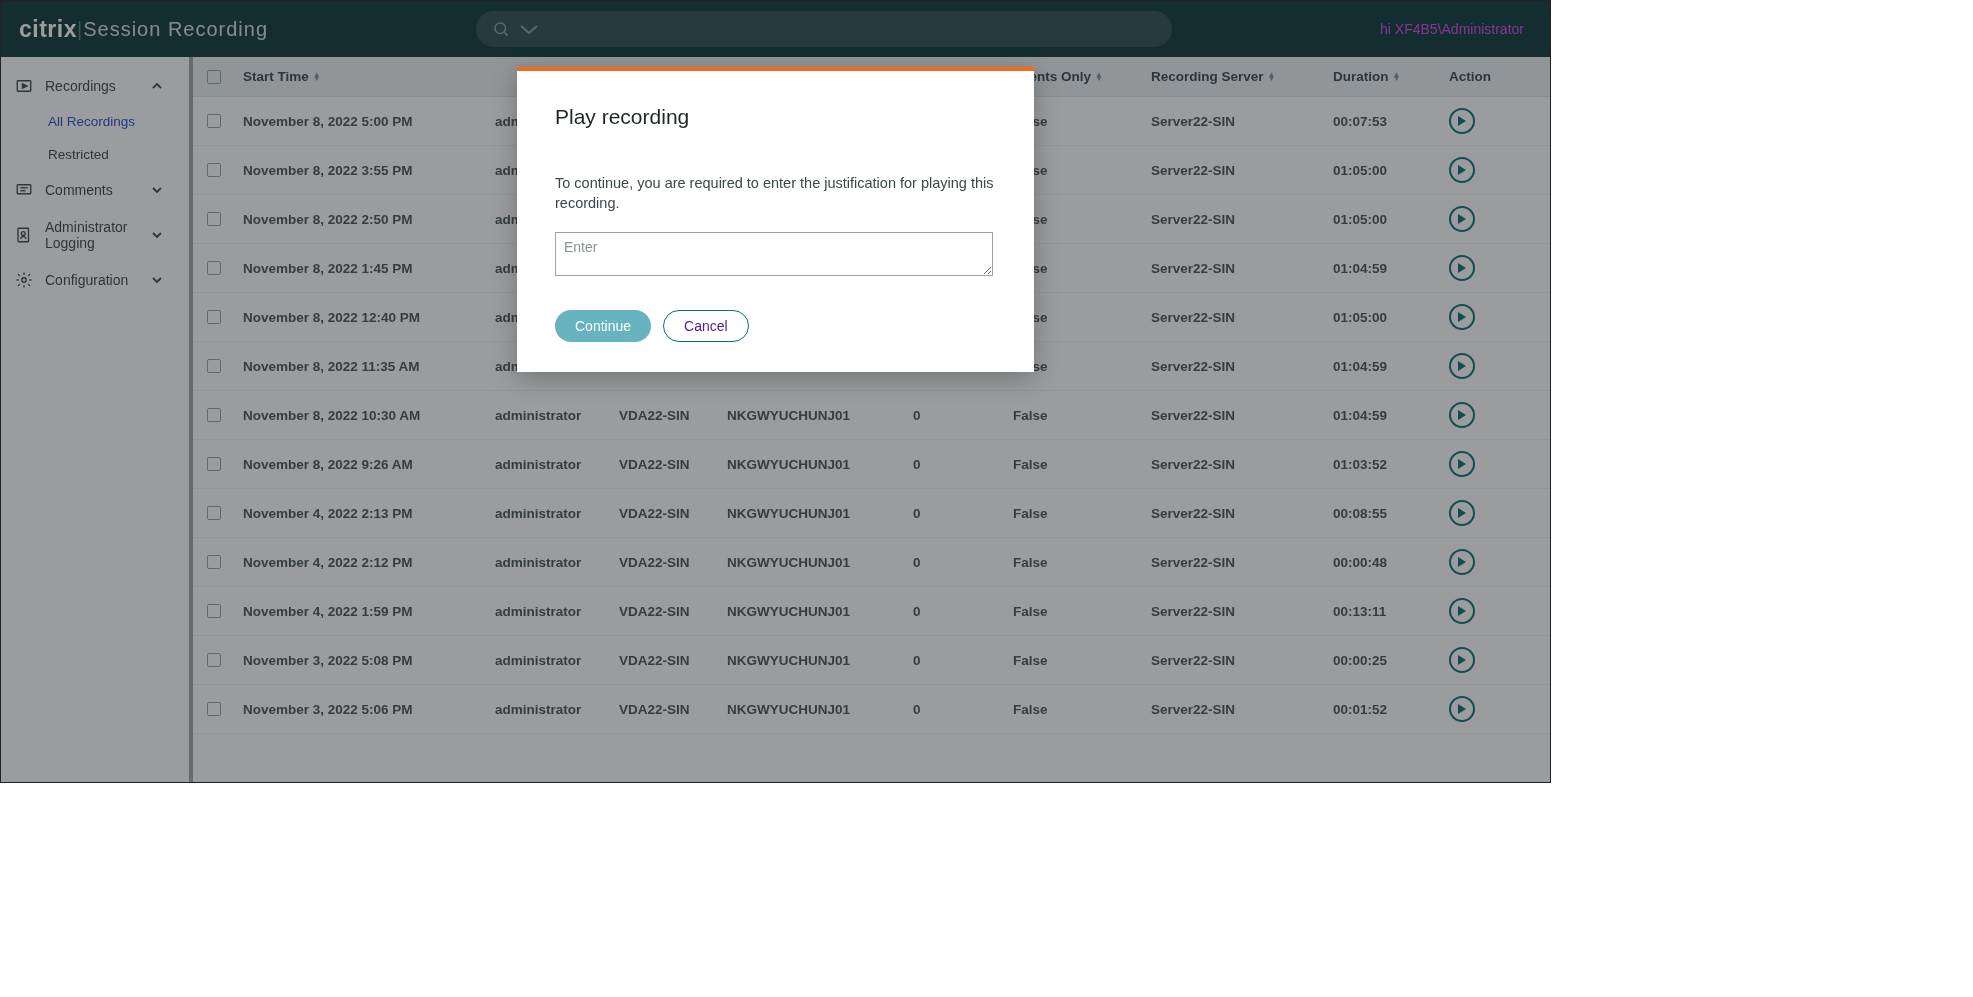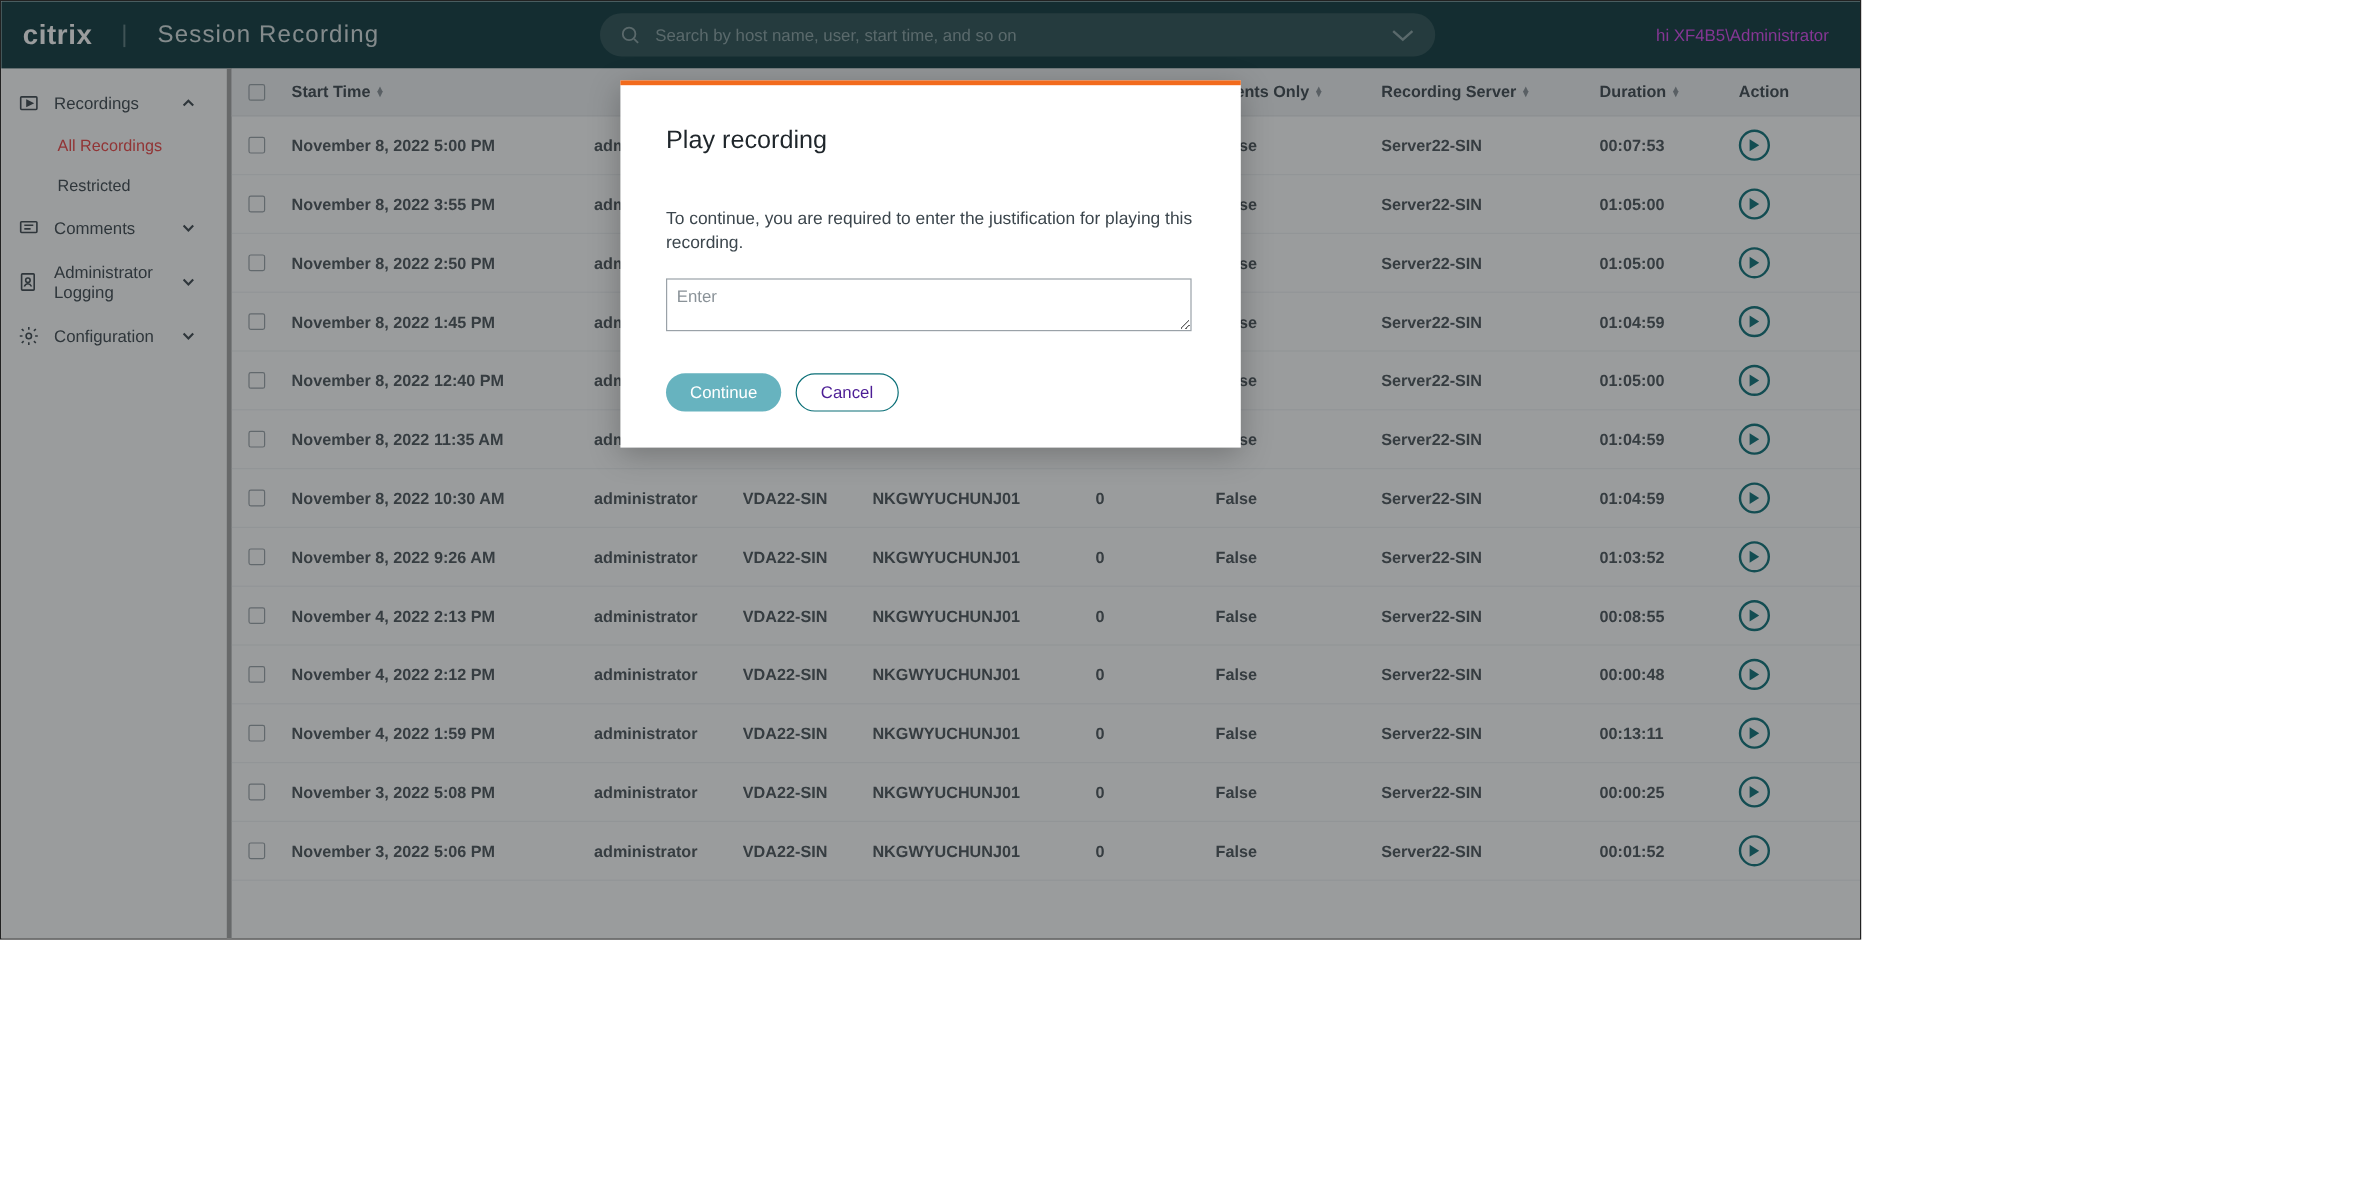--- a/index.html
+++ b/index.html
@@ -1,38 +1,38 @@
 <!DOCTYPE html>
 <html><head>
 <meta charset="utf-8">
 <style>
 * { margin: 0; padding: 0; box-sizing: border-box; font-family: -apple-system, BlinkMacSystemFont, "Segoe UI", Arial, sans-serif; }
 body { width: 1551px; height: 783px; overflow: hidden; background: #fff; position: relative; border: 1px solid #222; }
 
 .header { height: 56px; background: #0c363b; display: flex; align-items: center; padding: 0 18px; }
-.logo { color: #fff; font-size: 22px; font-weight: 400; letter-spacing: 1px; display: flex; align-items: center; gap: 24px; }
+.logo { color: #fff; font-size: 22px; font-weight: 400; letter-spacing: 1px; display: flex; align-items: center; gap: 0; }
 .logo-brand { font-weight: 600; letter-spacing: 0.5px; font-size: 23px; }
 .logo-sep { font-size: 20px; color: #5a7a7d; }
 .logo-sub { font-size: 20px; font-weight: 300; color: #d7e0e1; }
 .search-wrap { flex: 1; display: flex; justify-content: center; }
 .search { width: 696px; height: 36px; background: #2b4f53; border-radius: 18px; display: flex; align-items: center; padding: 0 16px; }
 .search svg { flex-shrink: 0; }
 .search input { flex: 1; background: transparent; border: none; outline: none; color: #cfd8d9; font-size: 14px; margin-left: 12px; }
 .search input::placeholder { color: #8ba3a5; }
 .search-chevron { margin-left: 8px; }
 .user-label { color: #d946ef; font-size: 14px; margin-left: auto; padding-right: 8px; }
 
 .main { display: flex; height: calc(100% - 56px); }
 
 .sidebar { width: 192px; border-right: 4px solid #a3a3a3; padding-top: 10px; }
 .side-item { display: flex; align-items: center; padding: 10px 14px; font-size: 14px; color: #3c464d; cursor: pointer; }
 .side-item svg { margin-right: 12px; flex-shrink: 0; }
 .side-item .spacer { flex: 1; }
 .side-sub { padding: 9px 14px 9px 47px; font-size: 13.5px; color: #3c464d; cursor: pointer; }
-.side-sub.active { font-weight: 500; color: #ef4444; }
+.side-sub.active { font-weight: 500; color: #1d4ed8; }
 
 .content { flex: 1; overflow: hidden; display: flex; flex-direction: column; font-weight: bold; }
 .thead { display: flex; align-items: center; height: 40px; background: #f1f3f5; padding: 0 14px; font-size: 13.5px; color: #3c464d; border-bottom: 1px solid #e5e8ea; }
 .col-check { width: 36px; display: flex; align-items: center; }
 .checkbox { width: 14px; height: 14px; border: 1.5px solid #9aa2a8; border-radius: 2px; }
 .col { display: flex; align-items: center; gap: 4px; }
 .sort-icon { display: inline-flex; flex-direction: column; line-height: 4px; font-size: 8px; color: #8a9298; }
 .col-start { width: 252px; }
 .col-user { width: 124px; }
 .col-host { width: 108px; }
@@ -68,21 +68,20 @@
     <span class="logo-brand">citrix</span>
     <span class="logo-sep">|</span>
     <span class="logo-sub">Session Recording</span>
   </div>
   <div class="search-wrap">
     <div class="search">
       <svg width="18" height="18" viewBox="0 0 24 24" fill="none" stroke="#8ba3a5" stroke-width="2">
           <circle cx="11" cy="11" r="7"></circle>
           <line x1="21" y1="21" x2="16.5" y2="16.5"></line>
         </svg>
-      <input type="text" placeholder="Search by host name, user, start time, and so on" style="">
       <svg class="search-chevron" width="22" height="14" viewBox="0 0 22 14" fill="none" stroke="#8ba3a5" stroke-width="2">
           <polyline points="3,4 11,11 19,4"></polyline>
         </svg>
     </div>
   </div>
   <div class="user-label">hi XF4B5\Administrator</div>
 </div>
 
 <div class="main">
   <div class="sidebar">

